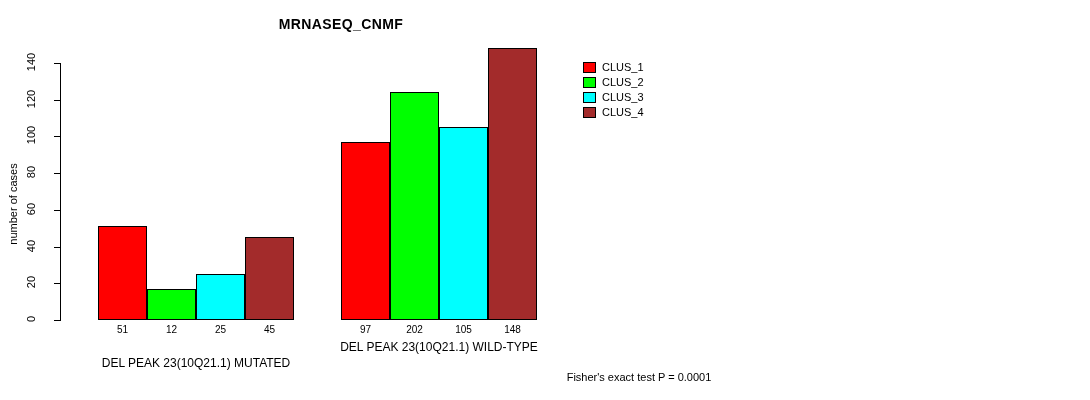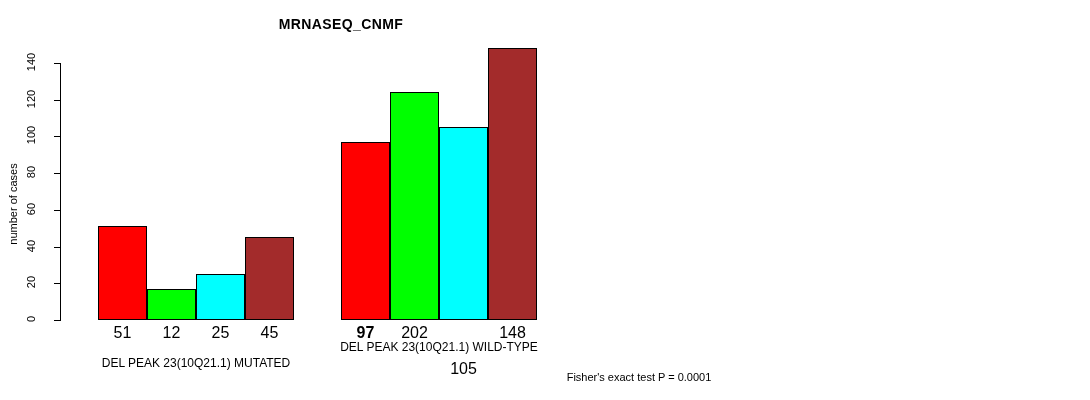--- a/index.html
+++ b/index.html
@@ -18,21 +18,21 @@
   .axis-line{position:absolute;background:#000;}
   #y-axis-line{left:60px;top:63px;width:1px;height:258px;}
 
   .tick-mark{position:absolute;background:#000;width:6px;height:1px;left:54px;}
   .tick-label{position:absolute;font-size:11px;text-align:center;
     width:34px;left:14px;transform-origin:50% 50%;}
   .tick-label span{display:inline-block;transform:rotate(-90deg);}
 
   .bar{position:absolute;border:1px solid #000;box-sizing:border-box;}
 
-  .bar-value{position:absolute;font-size:16px;text-align:center;top:324px;}
+  .bar-value{position:absolute;font-size:10px;text-align:center;top:324px;}
   .group-label{position:absolute;font-size:12px;text-align:center;top:340px;}
 
   #legend{position:absolute;left:583px;top:60px;}
   .legend-row{display:flex;align-items:center;height:14px;margin-bottom:1px;}
   .legend-swatch{width:13px;height:11px;border:1px solid #000;box-sizing:border-box;
     margin-right:6px;}
   .legend-text{font-size:11px;line-height:11px;}
 
   #footnote{position:absolute;top:371px;left:0;width:1090px;text-align:center;
     font-size:11px;}
@@ -75,26 +75,44 @@
       <div class="bar" style="left: 341px; width: 49px; top: 141.936px; height: 178.064px; background: rgb(255, 0, 0);"></div>
       <div class="bar" style="left: 390px; width: 49px; top: 92.3714px; height: 227.629px; background: rgb(0, 255, 0);"></div>
       <div class="bar" style="left: 439px; width: 49px; top: 127.25px; height: 192.75px; background: rgb(0, 255, 255);"></div>
       <div class="bar" style="left: 488px; width: 49px; top: 48.3143px; height: 271.686px; background: rgb(163, 43, 43);"></div>
     </div>
   <div id="bar-values">
       <div class="bar-value" style="left: 98px; width: 49px;">51</div>
       <div class="bar-value" style="left: 147px; width: 49px;">12</div>
       <div class="bar-value" style="left: 196px; width: 49px;">25</div>
       <div class="bar-value" style="left: 245px; width: 49px;">45</div>
-      <div class="bar-value" style="left: 341px; width: 49px; font-weight: bold;">97</div>
+      <div class="bar-value" style="left: 341px; width: 49px;">97</div>
       <div class="bar-value" style="left: 390px; width: 49px;">202</div>
-      <div class="bar-value" style="left: 439px; width: 49px; margin-top: 36px;">105</div>
+      <div class="bar-value" style="left: 439px; width: 49px;">105</div>
       <div class="bar-value" style="left: 488px; width: 49px;">148</div>
     </div>
   <div id="group-labels">
       <div class="group-label" style="left: 38px; width: 316px; margin-top: 16px;">DEL PEAK 23(10Q21.1) MUTATED</div>
       <div class="group-label" style="left: 281px; width: 316px;">DEL PEAK 23(10Q21.1) WILD-TYPE</div>
     </div>
 
+  <div id="legend">
+      <div class="legend-row">
+        <div class="legend-swatch" style="background: rgb(255, 0, 0);"></div>
+        <div class="legend-text">CLUS_1</div>
+      </div>
+      <div class="legend-row">
+        <div class="legend-swatch" style="background: rgb(0, 255, 0);"></div>
+        <div class="legend-text">CLUS_2</div>
+      </div>
+      <div class="legend-row">
+        <div class="legend-swatch" style="background: rgb(0, 255, 255);"></div>
+        <div class="legend-text">CLUS_3</div>
+      </div>
+      <div class="legend-row">
+        <div class="legend-swatch" style="background: rgb(163, 43, 43);"></div>
+        <div class="legend-text">CLUS_4</div>
+      </div>
+    </div>
 
   <div id="footnote">Fisher's exact test P = 0.0001</div>
 
 </div>
 
 </body></html>

